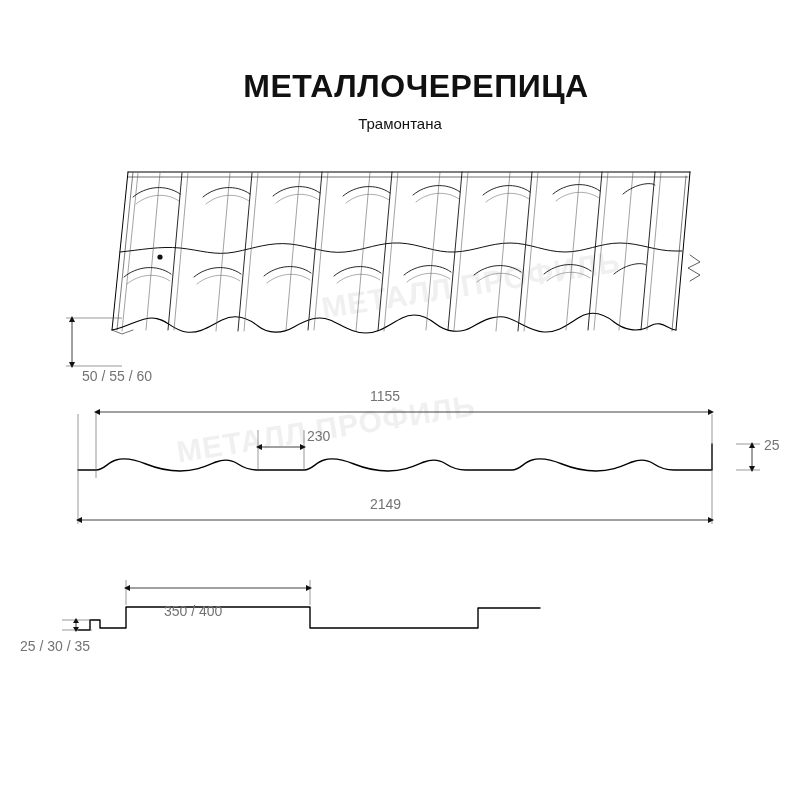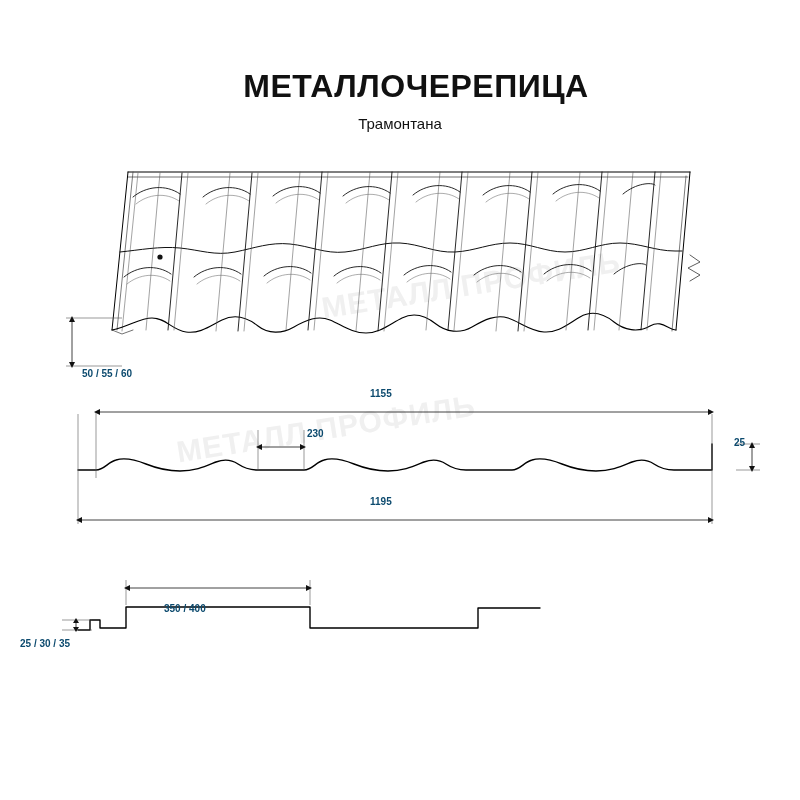--- a/index.html
+++ b/index.html
@@ -36,24 +36,23 @@
     position: absolute;
     top: 115px;
     left: 0;
     width: 800px;
     text-align: center;
     font-size: 15px;
     color: #111111;
   }
   .dim-label {
     position: absolute;
-    font-size: 10px;
-    color: #0c4a6e;
+    font-size: 14px;
+    color: #737373;
     white-space: nowrap;
-    font-weight: bold;
   }
   .wm {
     position: absolute;
     color: #f0f0f0;
     font-weight: bold;
     pointer-events: none;
     user-select: none;
   }
   .wm-main {
     font-size: 30px;
@@ -308,19 +307,19 @@
   </g>
 
 </svg>
 
 <div class="dim-label" style="left:82px; top:368px;">50 / 55 / 60</div>
 
 <div class="dim-label" style="left:370px; top:388px;text-align:center;">1155</div>
 
 <div class="dim-label" style="left:307px; top:428px;">230</div>
 
-<div class="dim-label" style="left:734px; top:437px;">25</div>
-
-<div class="dim-label" style="left:370px; top:496px;">1195</div>
+<div class="dim-label" style="left:764px; top:437px;">25</div>
+
+<div class="dim-label" style="left:370px; top:496px;">2149</div>
 
 <div class="dim-label" style="left:164px; top:563px;margin-top:40px;">350 / 400</div>
 
 <div class="dim-label" style="left:20px; top:638px;">25 / 30 / 35</div>
 
 </body></html>

